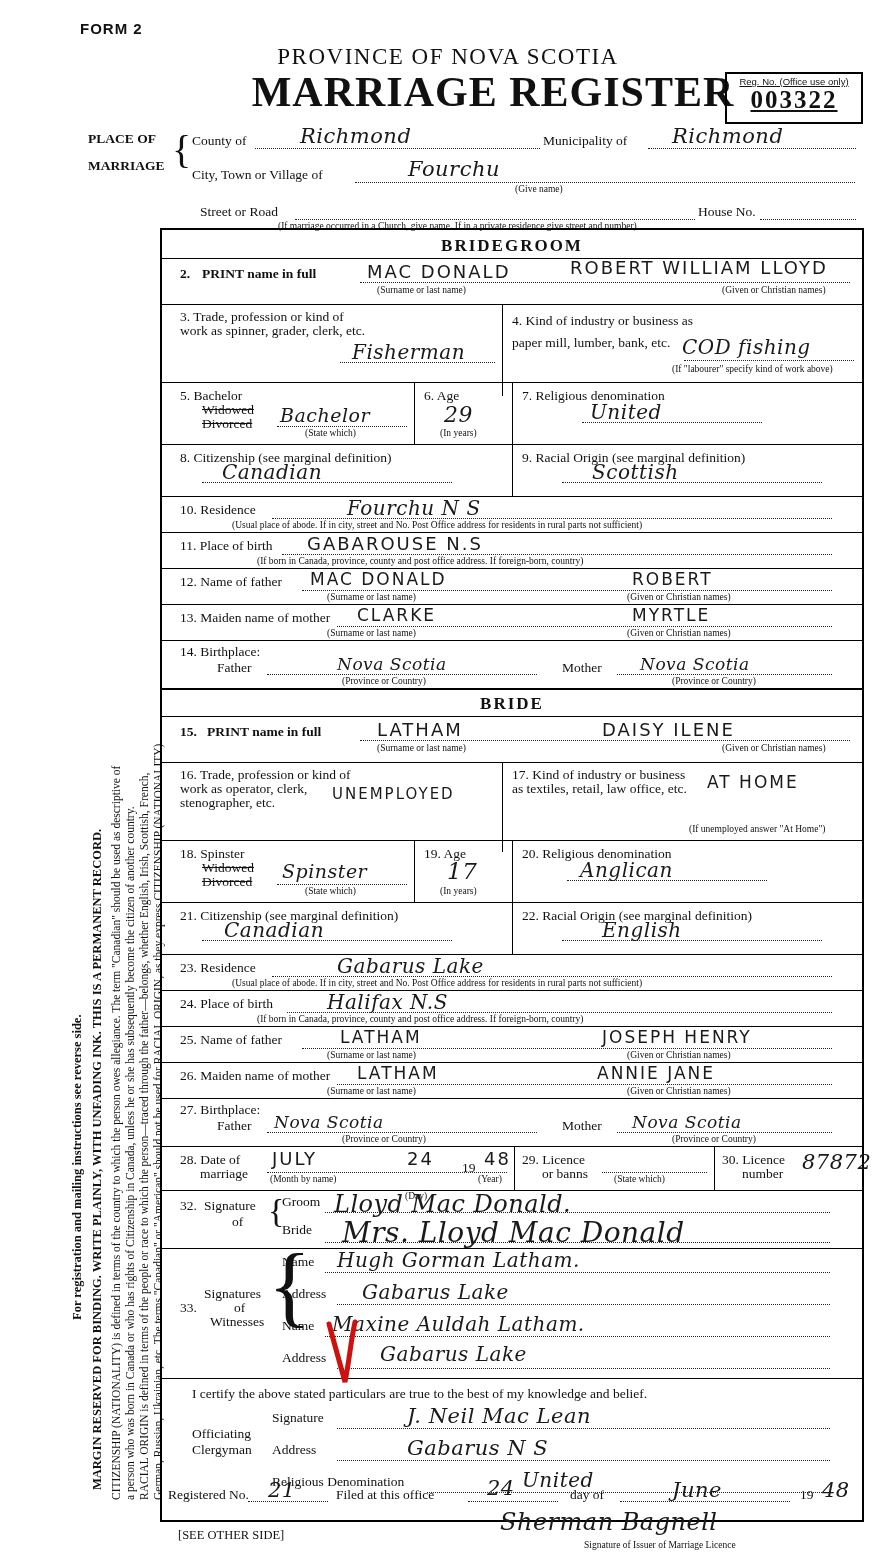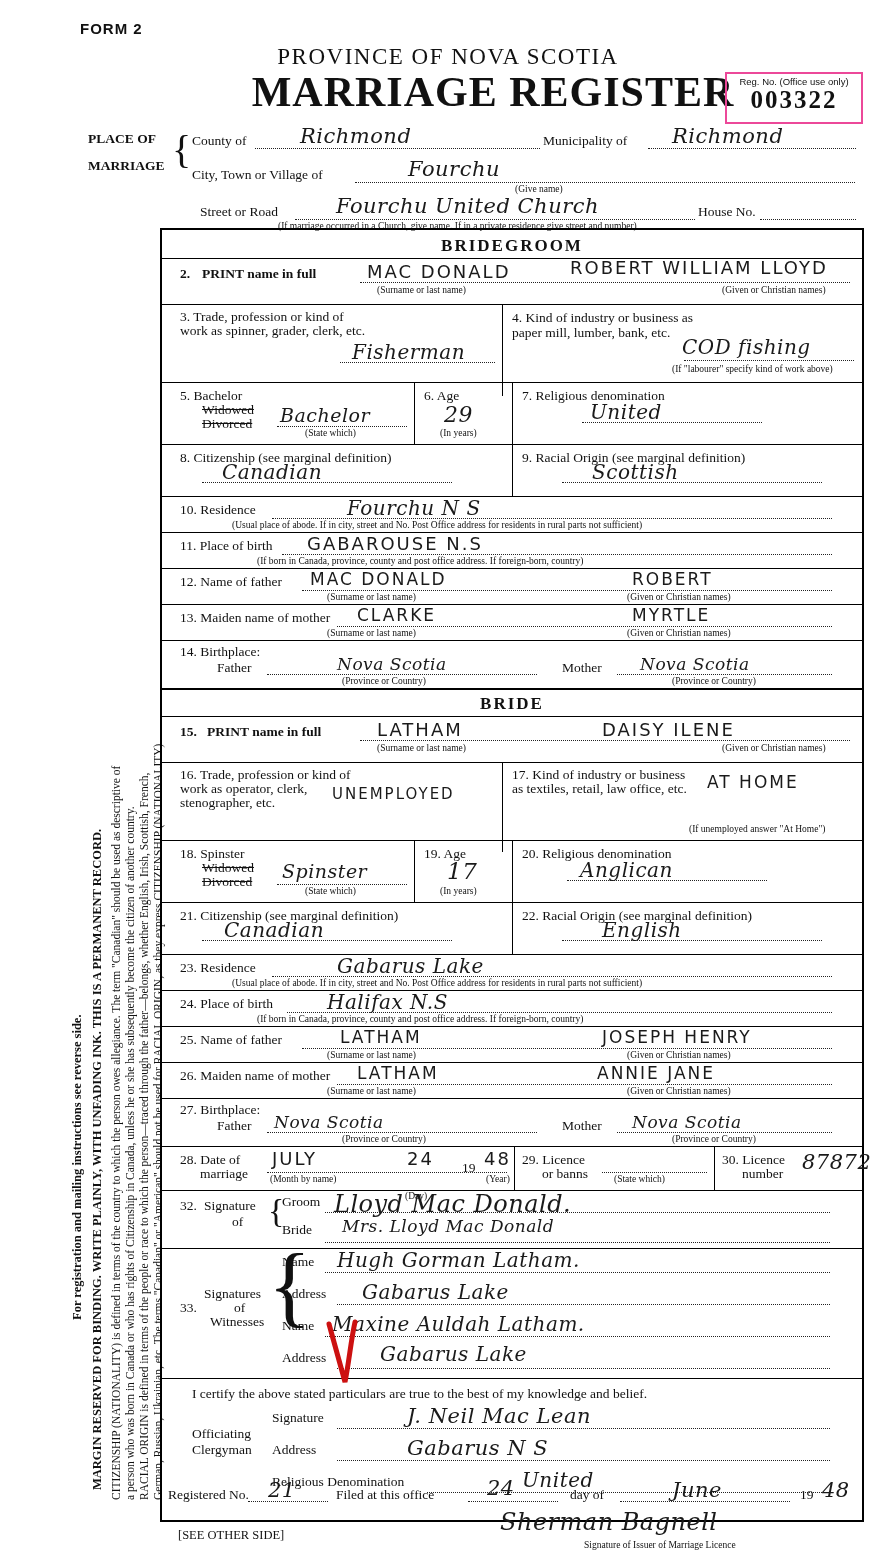--- a/index.html
+++ b/index.html
@@ -29,21 +29,21 @@
     white-space:nowrap;
   }
 
   .abs{position:absolute;}
 
   
   #form-label{left:80px;top:20px;font-family:"Liberation Sans",sans-serif;font-weight:bold;font-size:15px;letter-spacing:1px;}
   #province{left:0;top:44px;width:896px;text-align:center;font-size:23px;letter-spacing:1.5px;font-family:"Liberation Serif",serif;}
   #mr-title{left:0;top:68px;width:896px;text-align:center;font-size:42px;font-weight:bold;letter-spacing:1px;font-family:"Liberation Serif",serif;padding-left:45px;}
 
-  #regbox{left:725px;top:72px;width:134px;height:48px;border:2px solid #ec4899;}
+  #regbox{left:725px;top:72px;width:134px;height:48px;border:2px solid #000000;text-decoration:underline;}
   #regbox .cap{font-size:9.5px;font-family:"Liberation Sans",sans-serif;text-align:center;margin-top:2px;}
   #regbox .num{font-size:25px;font-weight:bold;text-align:center;letter-spacing:2px;font-family:"Liberation Serif",serif;margin-top:-1px;}
 
   .lbl{font-family:"Liberation Serif",serif;font-size:13.5px;}
   .lbl-b{font-family:"Liberation Serif",serif;font-size:13.5px;font-weight:bold;}
   .tiny{font-family:"Liberation Serif",serif;font-size:9.5px;}
 
   .dotline{border-bottom:1px dotted #222;}
 
   
@@ -92,21 +92,20 @@
   <div class="abs dotline" style="left:648px;top:148px;width:208px;"></div>
   <div class="abs hw" style="left:672px;top:124px;font-size:21px;">Richmond</div>
 
   <div class="abs lbl" style="left:192px;top:167px;">City, Town or Village of</div>
   <div class="abs dotline" style="left:355px;top:182px;width:500px;"></div>
   <div class="abs hw" style="left:408px;top:157px;font-size:21px;">Fourchu</div>
   <div class="abs tiny" style="left:515px;top:184px;">(Give name)</div>
 
   <div class="abs lbl" style="left:200px;top:204px;">Street or Road</div>
   <div class="abs dotline" style="left:295px;top:219px;width:400px;"></div>
-  <div class="abs hw" style="left:336px;top:194px;font-size:21px;">Fourchu United Church</div>
   <div class="abs lbl" style="left:698px;top:204px;">House No.</div>
   <div class="abs dotline" style="left:760px;top:219px;width:96px;"></div>
   <div class="abs tiny" style="left:278px;top:221px;">(If marriage occurred in a Church, give name.   If in a private residence give street and number)</div>
 
   <div class="vert bold" style="left:70px;top:1320px;font-size:12.5px;">For registration and mailing instructions see reverse side.</div>
   <div class="vert bold" style="left:90px;top:1490px;font-size:12.5px;">MARGIN RESERVED FOR BINDING.  WRITE PLAINLY, WITH UNFADING INK.    THIS IS A PERMANENT RECORD.</div>
   <div class="vert" style="left:110px;top:1500px;font-size:11.5px;">CITIZENSHIP (NATIONALITY) is defined in terms of the country to which the person owes allegiance.   The term "Canadian" should be used as descriptive of</div>
   <div class="vert" style="left:124px;top:1500px;font-size:11.5px;">a person who was born in Canada or who has rights of Citizenship in Canada, unless he or she has subsequently become the citizen of another country.</div>
   <div class="vert" style="left:138px;top:1500px;font-size:11.5px;">RACIAL ORIGIN is defined in terms of the people or race to which the person—traced through the father—belongs, whether English, Irish, Scottish, French,</div>
   <div class="vert" style="left:152px;top:1500px;font-size:11.5px;">German, Russian, Ukrainian, etc.   The terms "Canadian" or "American" should not be used for RACIAL ORIGIN, as they express CITIZENSHIP (NATIONALITY).</div>
@@ -122,21 +121,21 @@
     <div class="abs hwp" style="left:205px;top:31px;font-size:18px;">MAC DONALD</div>
     <div class="abs hwp" style="left:408px;top:27px;font-size:18px;">ROBERT WILLIAM LLOYD</div>
     <div class="abs tiny" style="left:215px;top:55px;">(Surname or last name)</div>
     <div class="abs tiny" style="left:560px;top:55px;">(Given or Christian names)</div>
     <div class="hr" style="top:74px;"></div>
 
     <div class="abs lbl" style="left:18px;top:80px;width:190px;line-height:14px;">3.  Trade, profession or kind of work as spinner, grader, clerk, etc.</div>
     <div class="abs dotline" style="left:178px;top:132px;width:155px;"></div>
     <div class="abs hw" style="left:190px;top:110px;font-size:20px;">Fisherman</div>
     <div class="vr" style="left:340px;top:74px;height:92px;"></div>
-    <div class="abs lbl" style="left:350px;top:80px;width:185px;line-height:15px;">4.  Kind of industry or business as paper mill, lumber, bank, etc.</div>
+    <div class="abs lbl" style="left:350px;top:80px;width:185px;line-height:22px;">4.  Kind of industry or business as paper mill, lumber, bank, etc.</div>
     <div class="abs dotline" style="left:522px;top:130px;width:170px;"></div>
     <div class="abs hw" style="left:520px;top:105px;font-size:20px;">COD fishing</div>
     <div class="abs tiny" style="left:510px;top:134px;">(If "labourer" specify kind of work above)</div>
     <div class="hr" style="top:152px;"></div>
 
     <div class="abs lbl" style="left:18px;top:158px;">5.  Bachelor</div>
     <div class="abs lbl strike" style="left:40px;top:172px;">Widowed</div>
     <div class="abs lbl strike" style="left:40px;top:186px;">Divorced</div>
     <div class="abs dotline" style="left:115px;top:196px;width:130px;"></div>
     <div class="abs hw" style="left:118px;top:174px;font-size:19px;">Bachelor</div>
@@ -290,21 +289,21 @@
 
     <div class="abs lbl" style="left:18px;top:922px;">28.  Date of</div>
     <div class="abs lbl" style="left:38px;top:936px;">marriage</div>
     <div class="abs hwp" style="left:110px;top:918px;font-size:18px;">JULY</div>
     <div class="abs hwp" style="left:245px;top:918px;font-size:18px;">24</div>
     <div class="abs lbl" style="left:300px;top:930px;">19</div>
     <div class="abs hwp" style="left:322px;top:918px;font-size:18px;">48</div>
     <div class="abs dotline" style="left:105px;top:942px;width:240px;"></div>
     <div class="abs tiny" style="left:108px;top:944px;">(Month by name)</div>
     <div class="abs tiny" style="left:243px;top:961px;">(Day)</div>
-    <div class="abs tiny" style="left:324px;top:944px;">(Year)</div>
+    <div class="abs tiny" style="left:316px;top:944px;">(Year)</div>
 
     <div class="vr" style="left:352px;top:916px;height:44px;"></div>
     <div class="abs lbl" style="left:360px;top:922px;">29.  Licence</div>
     <div class="abs lbl" style="left:380px;top:936px;">or banns</div>
     <div class="abs dotline" style="left:440px;top:942px;width:105px;"></div>
     <div class="abs hw" style="left:450px;top:922px;font-size:18px;"></div>
     <div class="abs tiny" style="left:452px;top:944px;">(State which)</div>
 
     <div class="vr" style="left:552px;top:916px;height:44px;"></div>
     <div class="abs lbl" style="left:560px;top:922px;">30.  Licence</div>
@@ -314,21 +313,21 @@
 
     <div class="abs lbl" style="left:18px;top:968px;">32.</div>
     <div class="abs lbl" style="left:42px;top:968px;">Signature</div>
     <div class="abs lbl" style="left:70px;top:984px;">of</div>
     <div class="abs" style="left:106px;top:962px;font-size:34px;">{</div>
     <div class="abs lbl" style="left:120px;top:964px;">Groom</div>
     <div class="abs dotline" style="left:163px;top:982px;width:505px;"></div>
     <div class="abs hw" style="left:172px;top:960px;font-size:24px;">Lloyd Mac Donald.</div>
     <div class="abs lbl" style="left:120px;top:992px;">Bride</div>
     <div class="abs dotline" style="left:163px;top:1012px;width:505px;"></div>
-    <div class="abs hw" style="left:180px;top:986px;font-size:17px;">Mrs. Lloyd Mac Donald</div>
+    <div class="abs hw" style="left:180px;top:986px;font-size:28px;">Mrs. Lloyd Mac Donald</div>
     <div class="hr" style="top:1018px;"></div>
 
     <div class="abs lbl" style="left:18px;top:1070px;">33.</div>
     <div class="abs lbl" style="left:42px;top:1056px;">Signatures</div>
     <div class="abs lbl" style="left:72px;top:1070px;">of</div>
     <div class="abs lbl" style="left:48px;top:1084px;">Witnesses</div>
     <div class="abs" style="left:106px;top:1026px;font-size:90px;line-height:60px;">{</div>
 
     <div class="abs lbl" style="left:120px;top:1024px;">Name</div>
     <div class="abs dotline" style="left:163px;top:1042px;width:505px;"></div>

